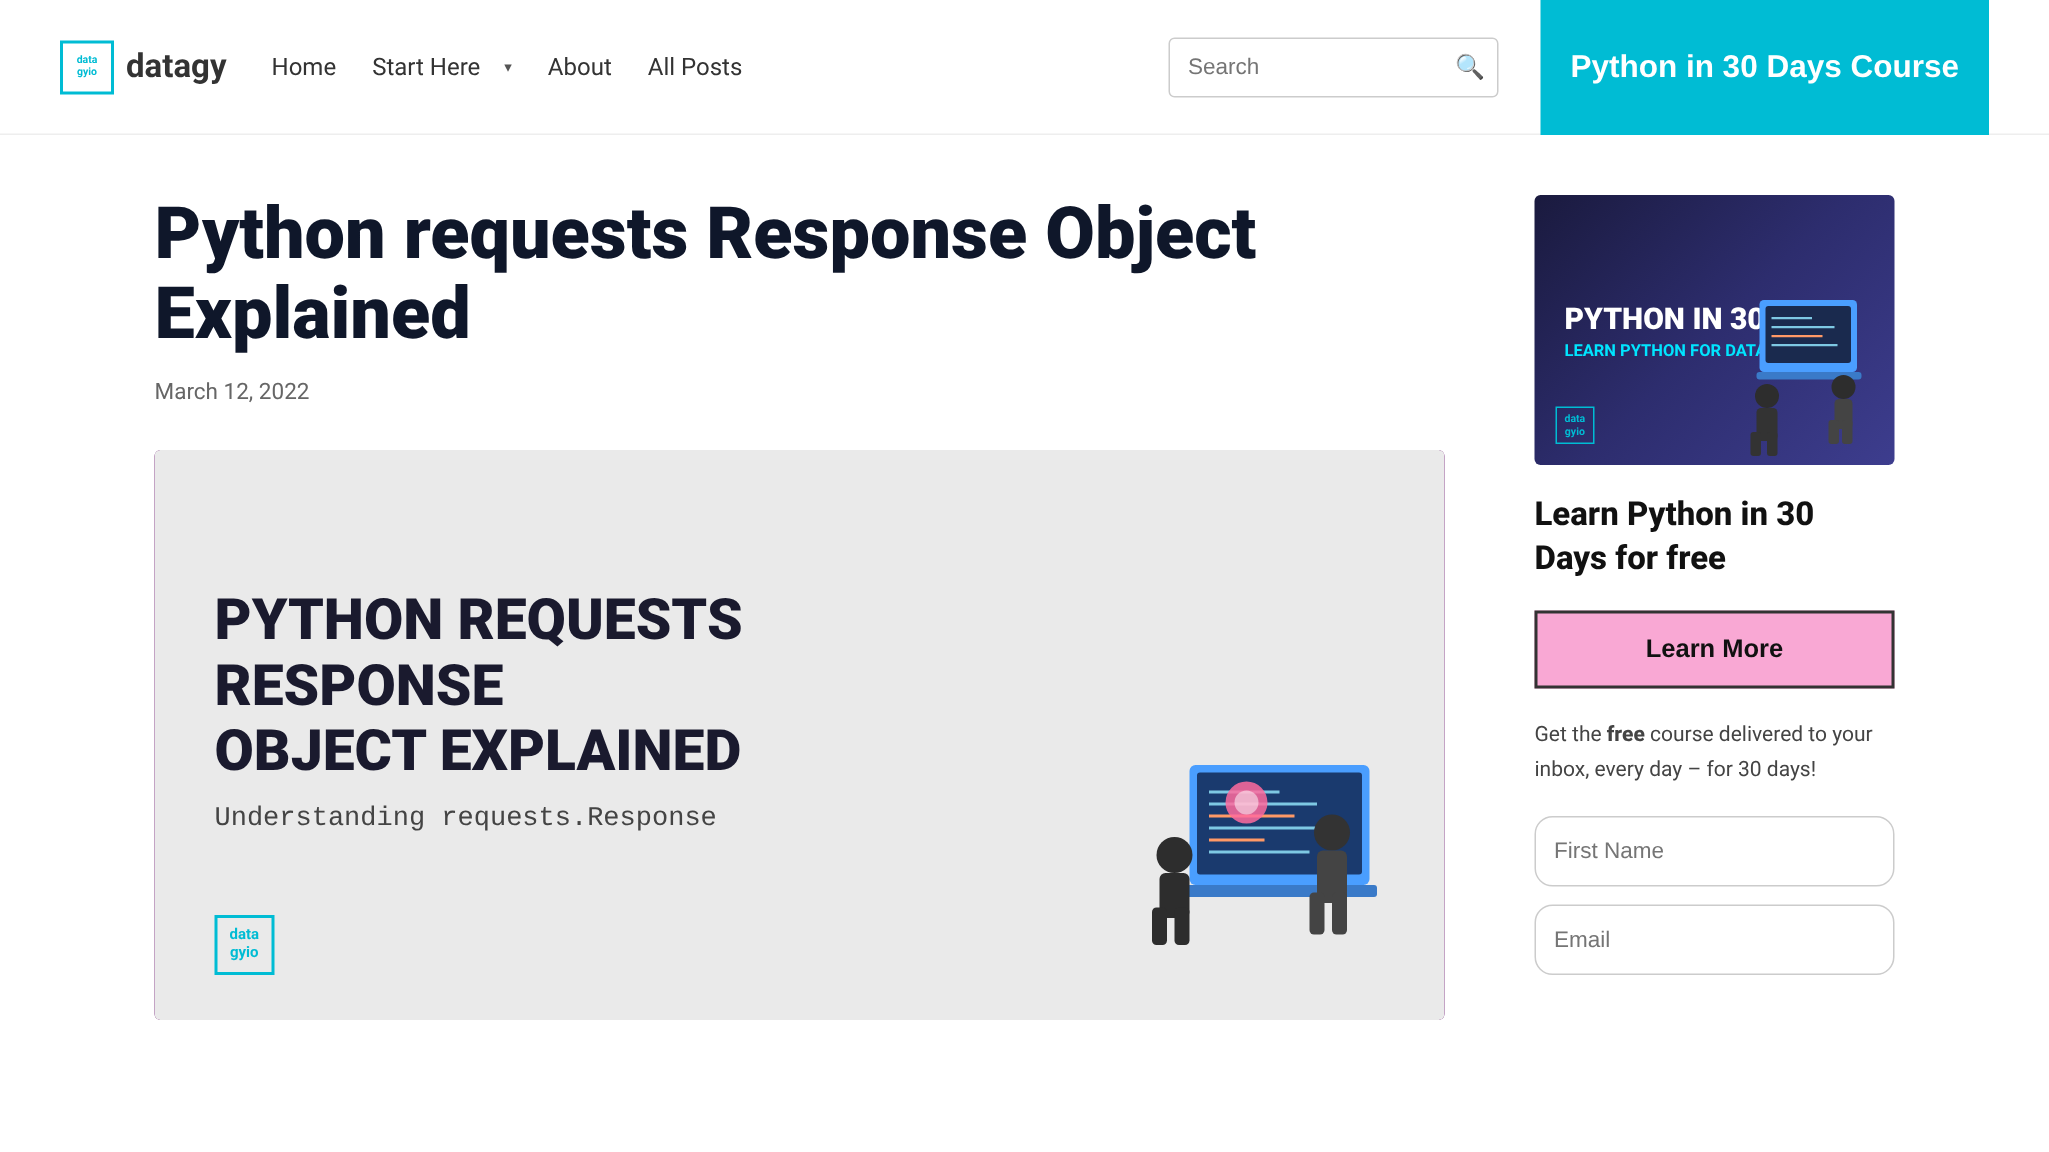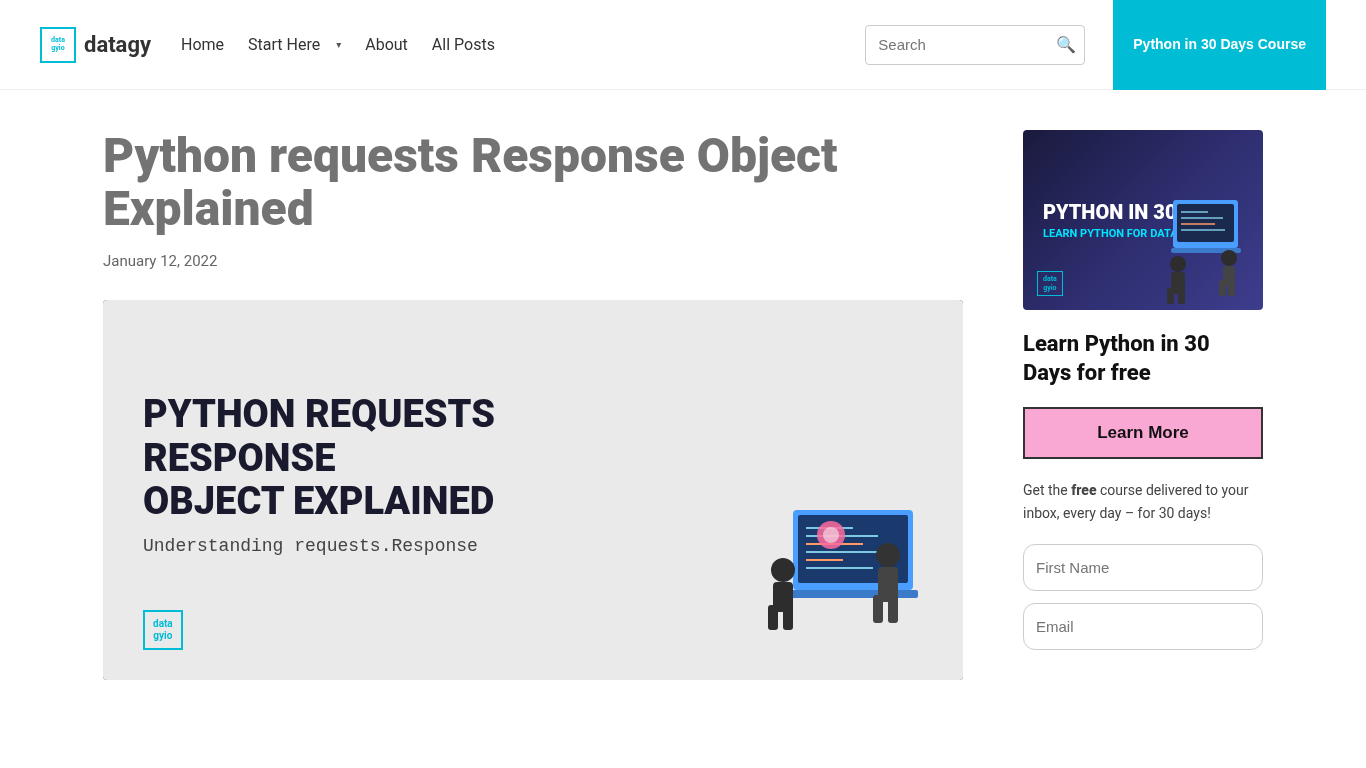--- a/index.html
+++ b/index.html
@@ -93,21 +93,21 @@
       padding: 0 10px;
       cursor: pointer;
       color: #555;
       font-size: 16px;
     }
     .cta-button {
       background: #00bcd4;
       color: #fff;
       border: none;
       padding: 14px 20px;
-      font-size: 14px;
+      font-size: 21px;
       font-weight: 700;
       cursor: pointer;
       line-height: 1.3;
       text-align: center;
       min-width: 210px;
       height: 90px;
       display: flex;
       align-items: center;
       justify-content: center;
     }
@@ -122,21 +122,21 @@
     }
 
     
     .article-area {
       flex: 1;
       min-width: 0;
     }
     .article-title {
       font-size: 48px;
       font-weight: 900;
-      color: #737373;
+      color: #0f172a;
       line-height: 1.1;
       margin-bottom: 16px;
     }
     .article-date {
       font-size: 15px;
       color: #666;
       margin-bottom: 30px;
     }
     .article-image {
       width: 100%;
@@ -308,21 +308,21 @@
     <input class="search-input" type="text" placeholder="Search" style="">
     <button class="search-btn">🔍</button>
   </div>
   <button class="cta-button">Python in 30 Days Course</button>
 </header>
 
 <div class="main-container">
 
   <div class="article-area">
     <h1 class="article-title">Python requests Response Object Explained</h1>
-    <p class="article-date">January 12, 2022</p>
+    <p class="article-date">March 12, 2022</p>
 
     <div class="article-image">
       <div class="article-image-content">
         <div class="img-title">
           <span>PYTHON REQUESTS RESPONSE</span><br>
           <span>OBJECT EXPLAINED</span>
         </div>
         <div class="img-subtitle">Understanding requests.Response</div>
         <div class="img-logo">
           <span>data</span><br>

